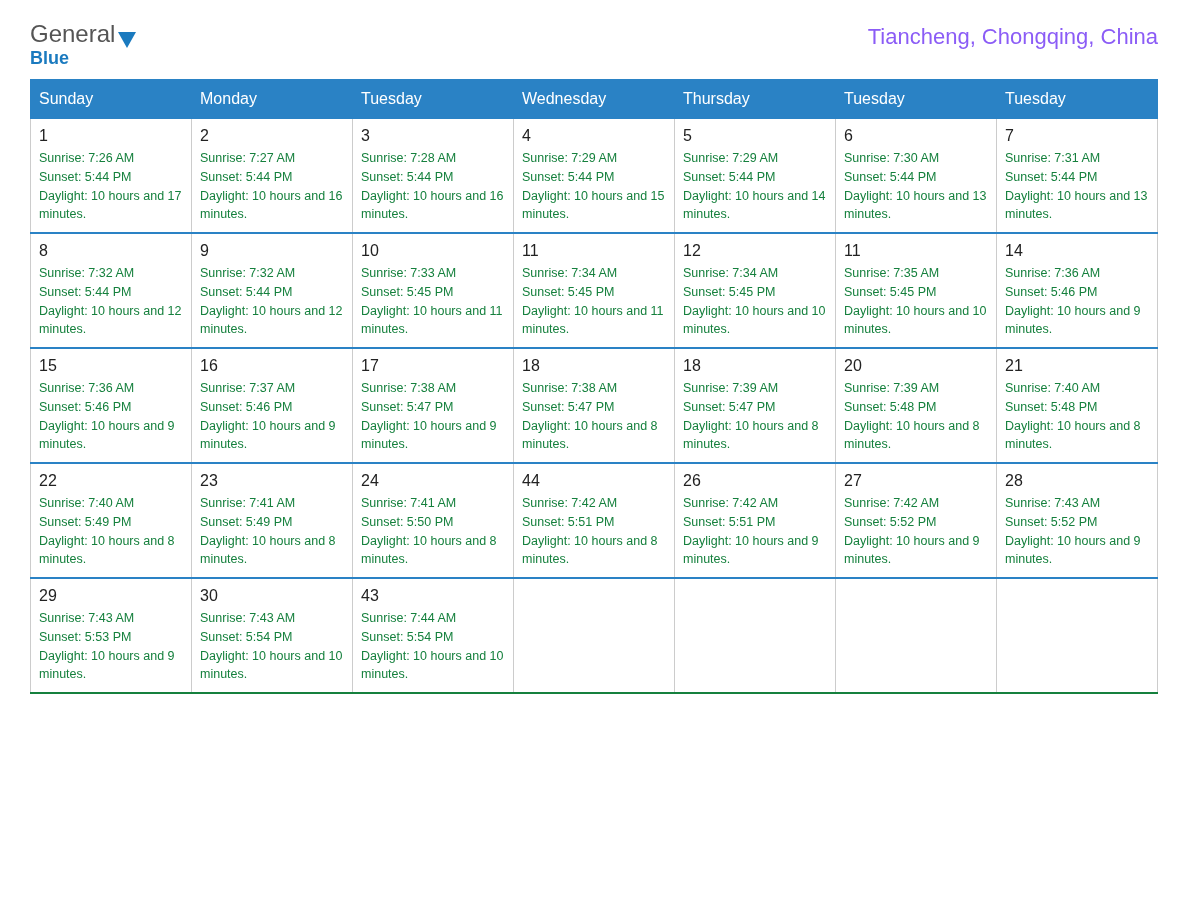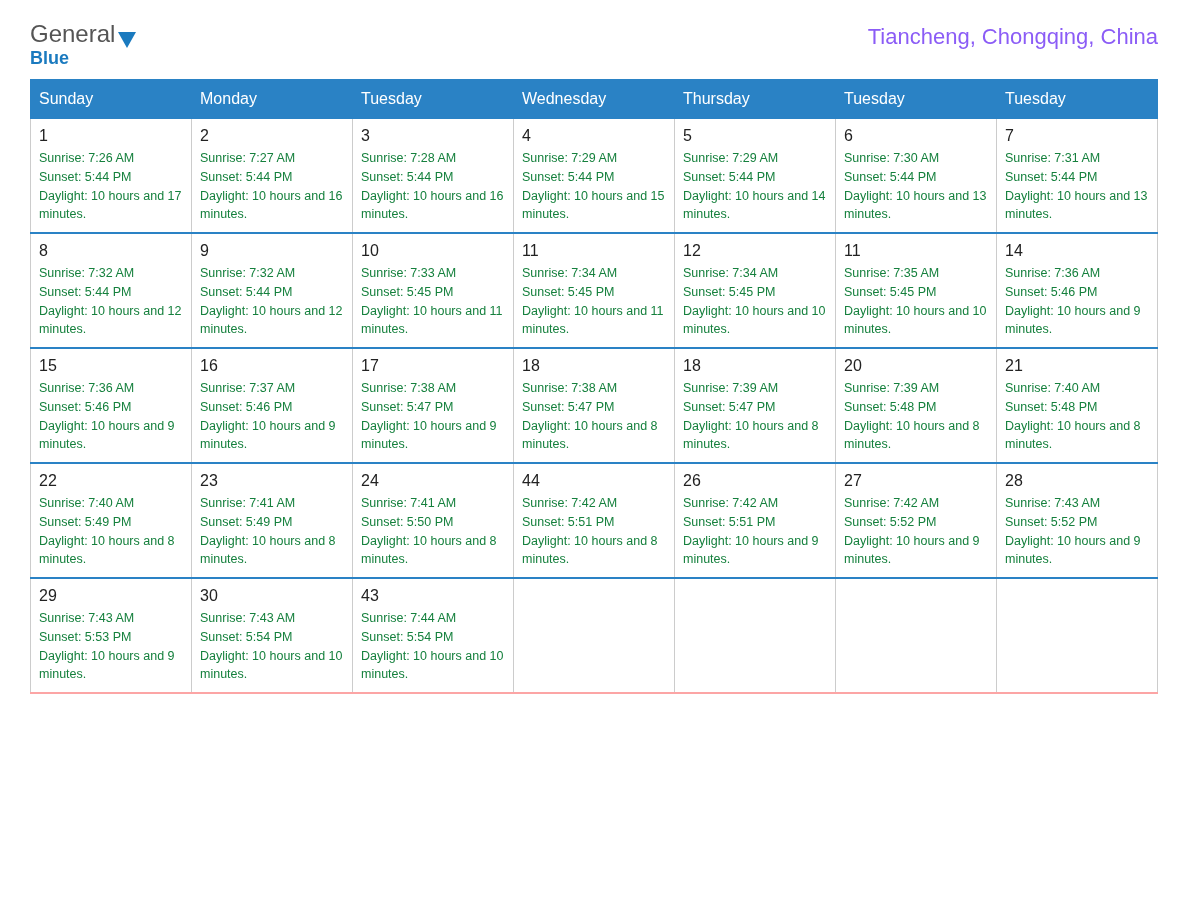--- a/index.html
+++ b/index.html
@@ -49,21 +49,21 @@
       padding: 8px;
       border: 1px solid #ccc;
       border-bottom: 2px solid #2a82c5;
       font-size: 13px;
       color: #333;
       width: 14.28%;
       min-height: 110px;
       height: 110px;
     }
     .calendar-table tr:last-child td {
-      border-bottom: 2px solid #fca5a5;
+      border-bottom: 2px solid #15803d;
       border-radius: 9px;
     }
     .day-number {
       font-size: 16px;
       font-weight: normal;
       color: #222;
       display: block;
       margin-bottom: 4px;
     }
     .day-info {

